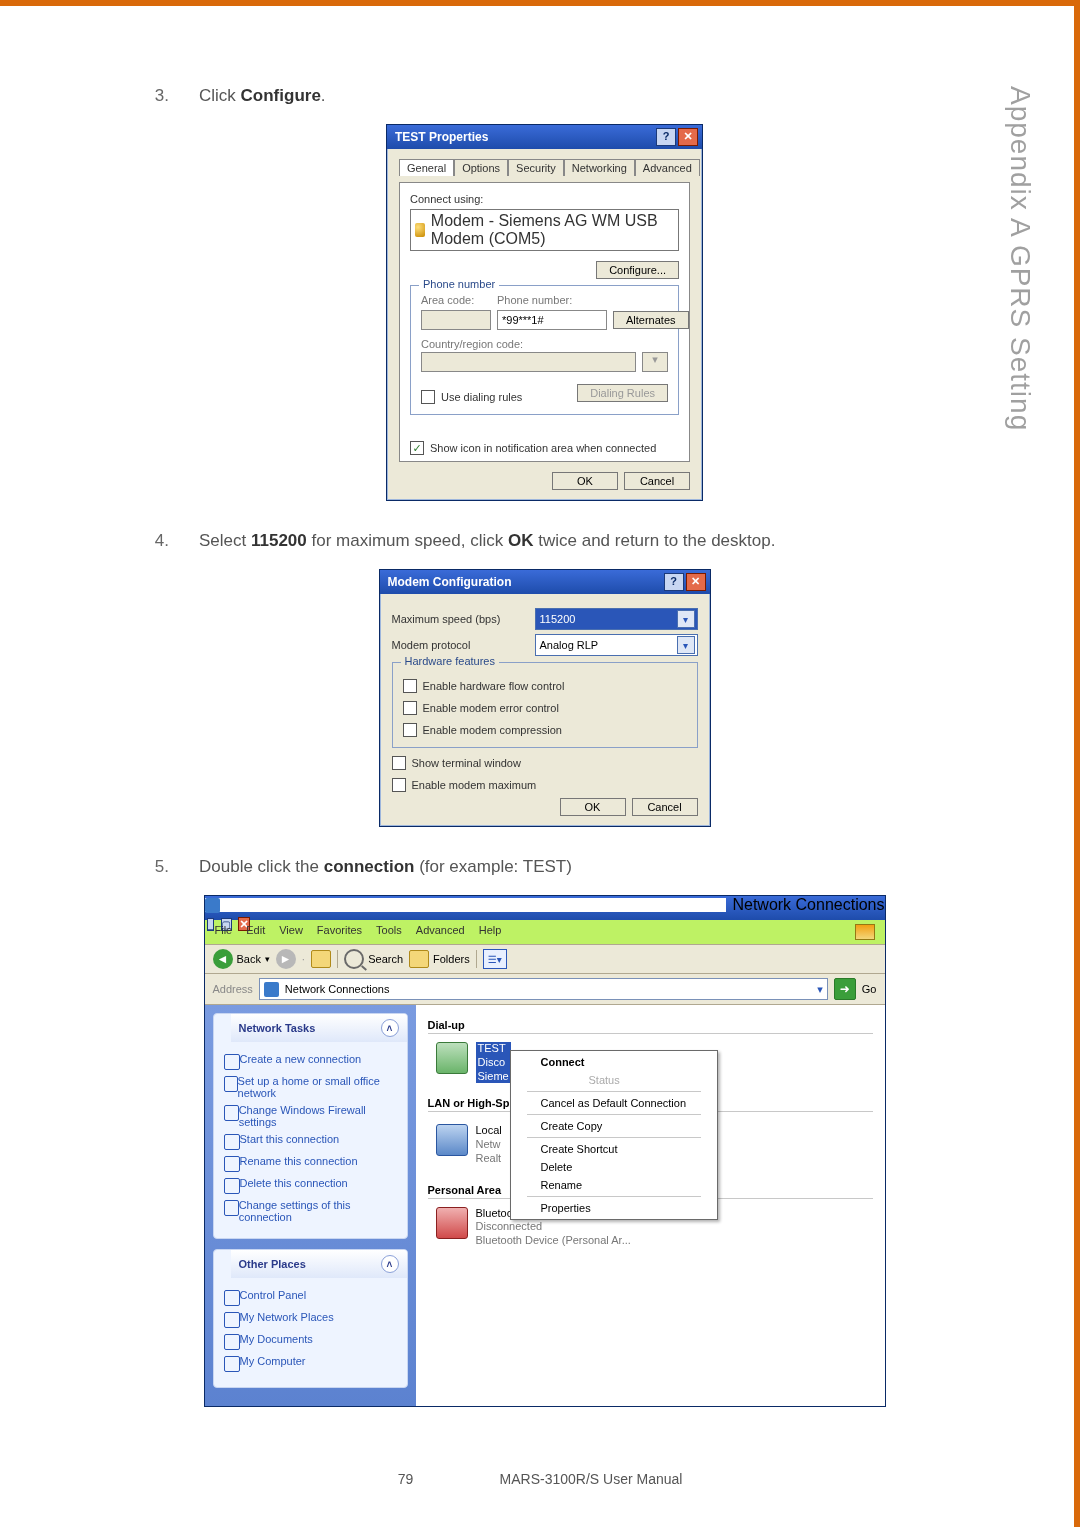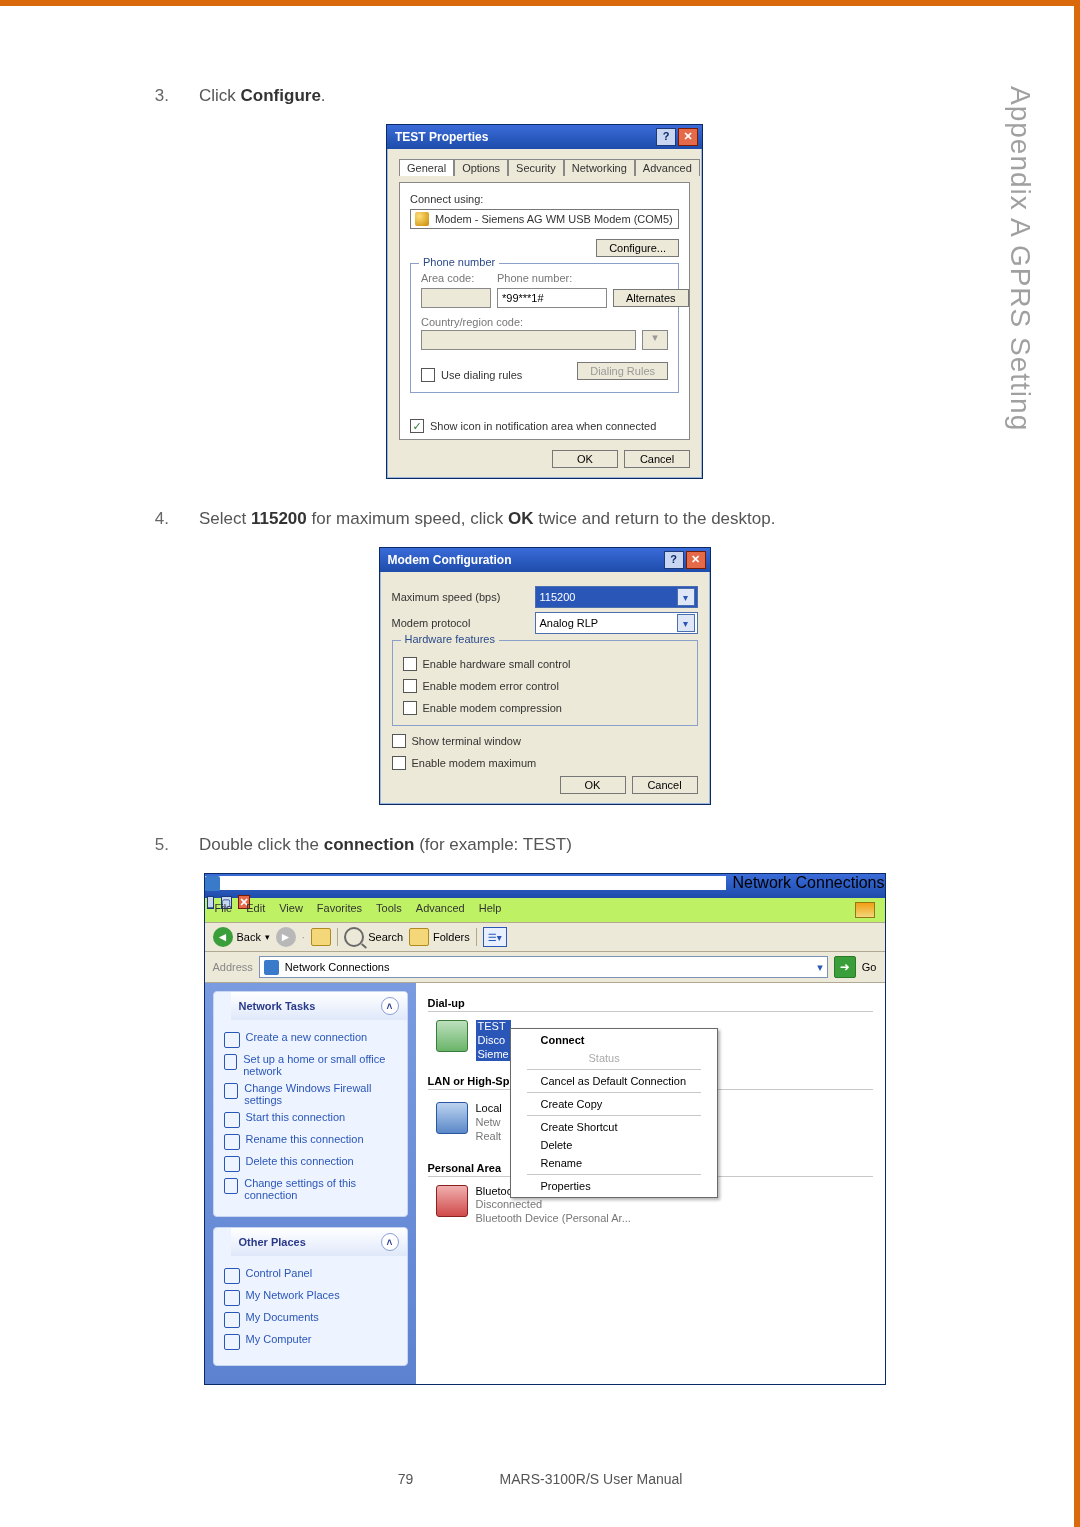--- a/index.html
+++ b/index.html
@@ -87,21 +87,21 @@
     border: 1px solid #888; border-bottom: none;
     padding: 2px 7px; font-size: 11px; background: #ece9d8;
   }
   .tab.active { background: #fff; }
   .tabpanel {
     border: 1px solid #888; background: #fff; padding: 10px 10px 6px 10px;
   }
   .modem-box {
     display: flex; align-items: center; gap: 6px;
     border: 1px solid #777; padding: 2px 4px; background: #fff; margin: 4px 0 10px 0;
-    font-size: 11px;
+    font-size: 16px;
   }
   .modem-icon { width: 14px; height: 14px; background: radial-gradient(circle at 30% 30%, #ffdf7a, #c98a00); border-radius: 2px; }
   .btn {
     font-size: 11px; padding: 2px 12px;
     border: 1px solid #777; background: #ece9d8;
   }
   .fieldset {
     border: 1px solid #8aa0c8; padding: 8px 10px 10px 10px; margin-top: 6px;
     position: relative;
   }
@@ -153,21 +153,21 @@
   .addr-input{ flex:1; height:20px; background:#fff; border:1px solid #7a91b8; display:flex; align-items:center; gap:6px; padding:0 4px;}
   .addr-input .net-ico{width:15px;height:15px;background:#3a7aca;border-radius:2px;}
   .go-btn{ width:20px;height:20px;background:#3a9e3a;border:1px solid #2a7a2a;color:#fff;font-size:12px;display:flex;align-items:center;justify-content:center;border-radius:2px;}
 
   .win-body{display:flex;}
   .sidepane{width:195px;background:linear-gradient(#7a9be0,#5c82d0);padding:8px;}
   .sp-box{background:#eef4ff;border:1px solid #c8d6f2;border-radius:4px;margin-bottom:10px;overflow:hidden;}
   .sp-head{background:linear-gradient(#fff,#dfe8fa);color:#2a3a8a;font-weight:bold;font-size:11px;padding:5px 8px;display:flex;align-items:center;justify-content:space-between;margin-left:17px;}
   .sp-head .coll{width:16px;height:16px;border:1px solid #8aa0d8;border-radius:50%;background:#fff;display:flex;align-items:center;justify-content:center;font-size:10px;color:#2a3a8a;}
   .sp-body{padding:6px 10px 10px 10px;}
-  .sp-item{display:flex;align-items:flex-start;gap:6px;font-size:11px;color:#2a56b8;margin:5px 0;}
+  .sp-item{display:flex;align-items:flex-start;font-size:11px;color:#2a56b8;margin:5px 0;}
   .sp-ico{width:14px;height:14px;margin-top:1px;border:1px solid #2a56b8;border-radius:2px;}
 
   .content{flex:1;background:#fff;padding:8px 12px 16px 12px;position:relative;}
   .grp-head{font-weight:bold;font-size:11px;border-bottom:1px solid #c8c8c8;padding:2px 0;margin:4px 0 8px 0;}
   .conn{display:flex;align-items:flex-start;gap:8px;font-size:11px;margin:4px 0 12px 8px;}
   .conn .ico{width:30px;height:30px;position:relative;}
   .ico-phone{background:linear-gradient(#bde0bd,#6ab46a);border:1px solid #3a7a3a;border-radius:3px;}
   .ico-lan{background:linear-gradient(#bcd3f0,#5b88c8);border:1px solid #2a56a0;border-radius:3px;}
   .ico-bt{background:linear-gradient(#f0b0b0,#d04a4a);border:1px solid #8a2020;border-radius:3px;}
   .conn.sel .label{background:#2a56b8;color:#fff;padding:0 2px;}
@@ -288,21 +288,21 @@
         <span>Modem protocol</span>
         <div class="select">
           <span>Analog RLP</span>
           <span class="arrow">▾</span>
         </div>
       </div>
       <div class="fieldset" style="background:transparent;">
         <span class="legend" style="background:#ece9d8;">Hardware features</span>
         <label class="chk">
             <span class="box"></span>
-            <span>Enable hardware small control</span>
+            <span>Enable hardware flow control</span>
           </label>
         <label class="chk">
             <span class="box"></span>
             <span>Enable modem error control</span>
           </label>
         <label class="chk">
             <span class="box"></span>
             <span>Enable modem compression</span>
           </label>
       </div>

